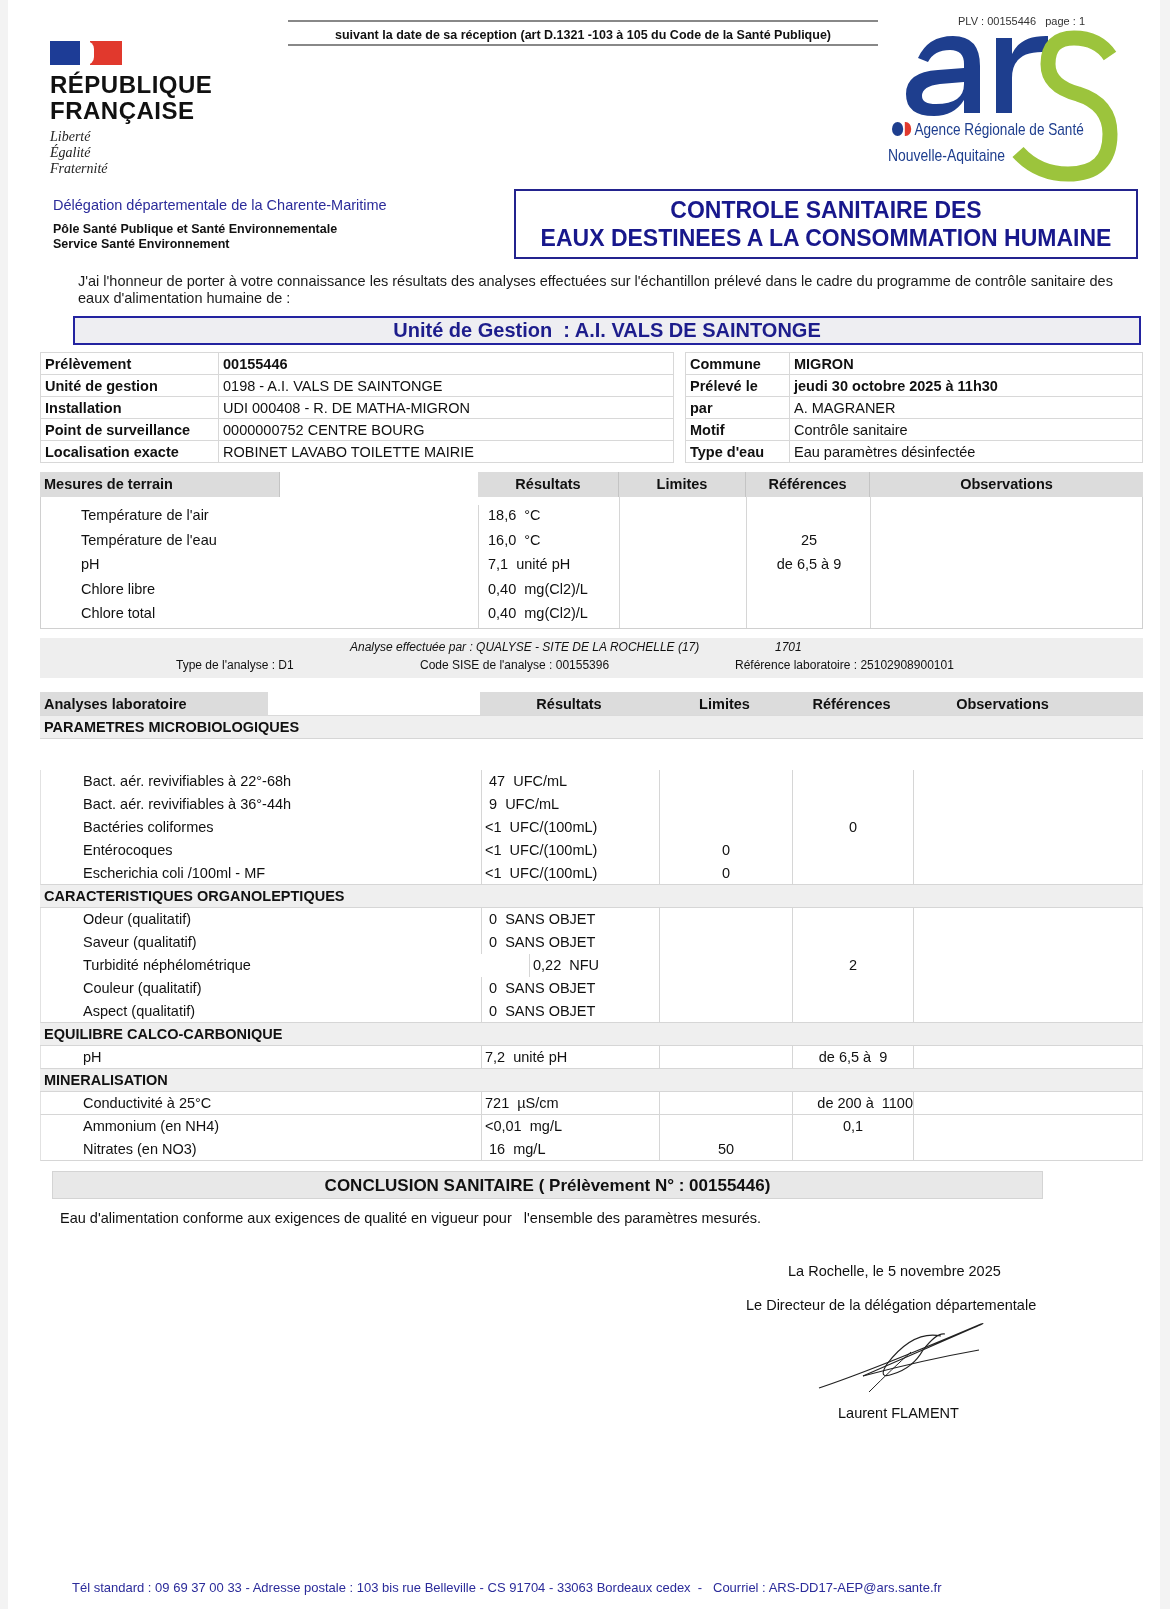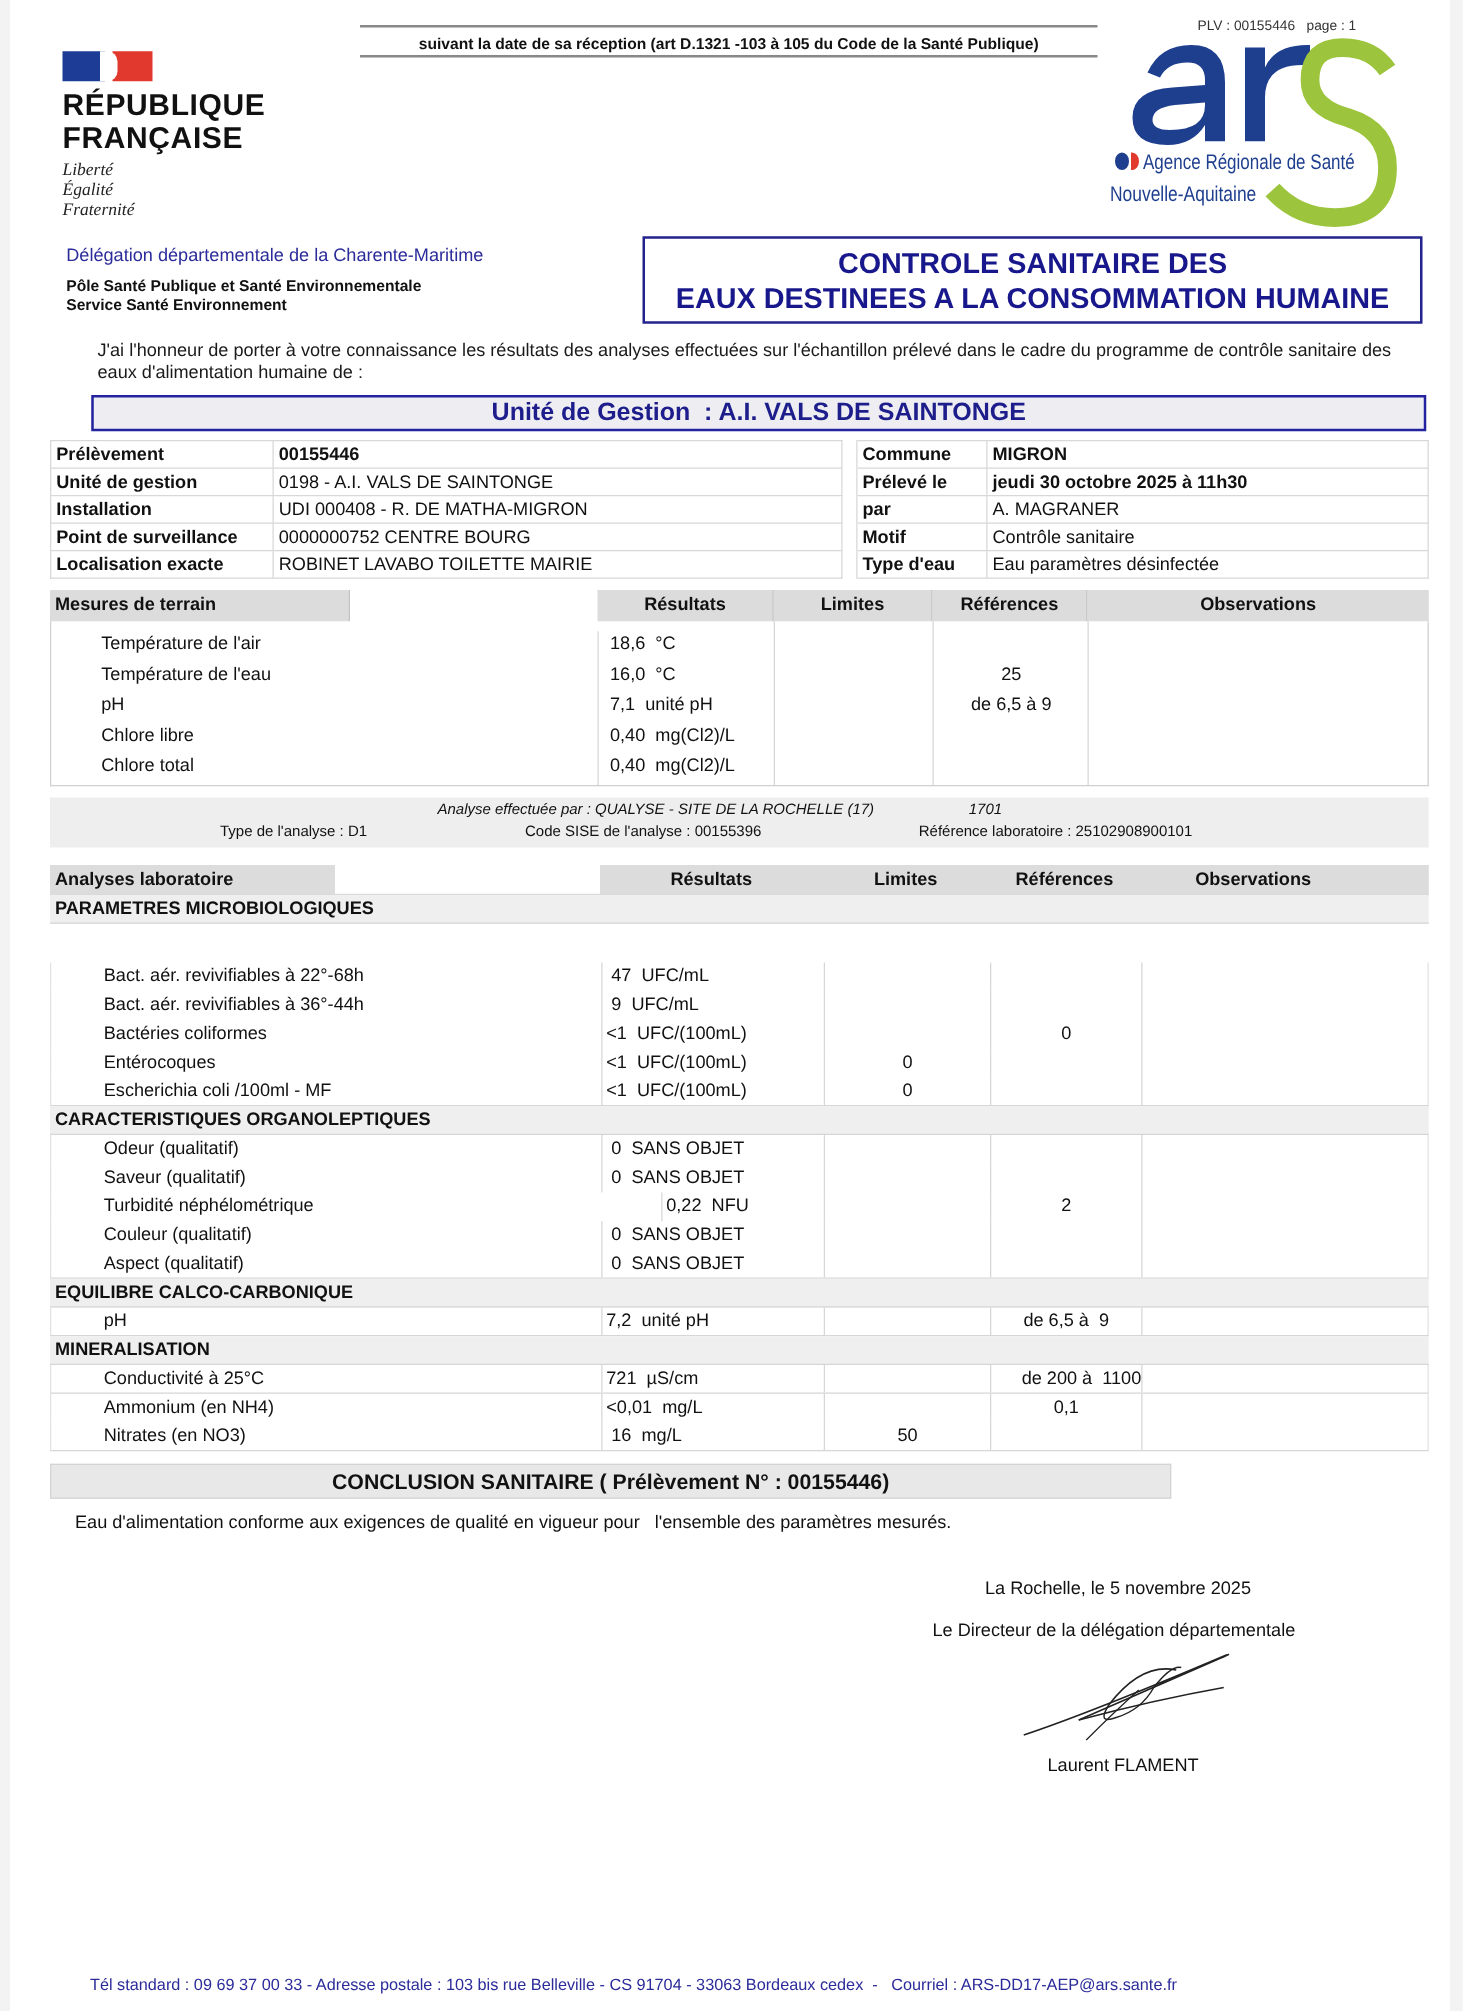--- a/index.html
+++ b/index.html
@@ -58,21 +58,21 @@
   
   .lab { left: 32px; top: 692px; width: 1103px; }
   .lab .row { position: relative; height: 23px; font-size: 14.5px; line-height: 23px; border-bottom: 1px solid #dadada; }
   .lab .sec { background: #efefef; font-weight: bold; padding-left: 4px; border-bottom: 1px solid #d6d6d6; }
   .lab .hdr { background: #dcdcdc; font-weight: bold; height: 24px; line-height: 24px; }
   .lab .cell { position: absolute; top: 0; height: 100%; white-space: nowrap; }
   .lab .data .cell.b { border-left: 1px solid #d6d6d6; }
   .lab .data { border-left: 1px solid #e2e2e2; border-right: 1px solid #e2e2e2; border-bottom: none; }
   .lab .data.last { border-bottom: 1px solid #d6d6d6; }
 
-  .conclusion { left: 32px; top: 1171px; width: 897px; height: 28px; background: #e8e8e8; border: 1px solid #d4d4d4; text-align: center; font-weight: bold; font-size: 17px; line-height: 27px; }
+  .conclusion { left: 44px; top: 1171px; width: 991px; height: 28px; background: #e8e8e8; border: 1px solid #d4d4d4; text-align: center; font-weight: bold; font-size: 17px; line-height: 27px; }
   .conclusion-text { left: 52px; top: 1210px; font-size: 14.5px; }
 
   .sign-place { left: 780px; top: 1263px; font-size: 14.5px; }
   .sign-role { left: 738px; top: 1297px; font-size: 14.5px; }
   .signature { left: 805px; top: 1320px; width: 180px; height: 80px; }
   .sign-name { left: 830px; top: 1405px; font-size: 14.5px; }
 
   .footer { left: 64px; top: 1580px; font-size: 13px; color: #2b2b9a; white-space: nowrap; }
 </style>
 </head>

